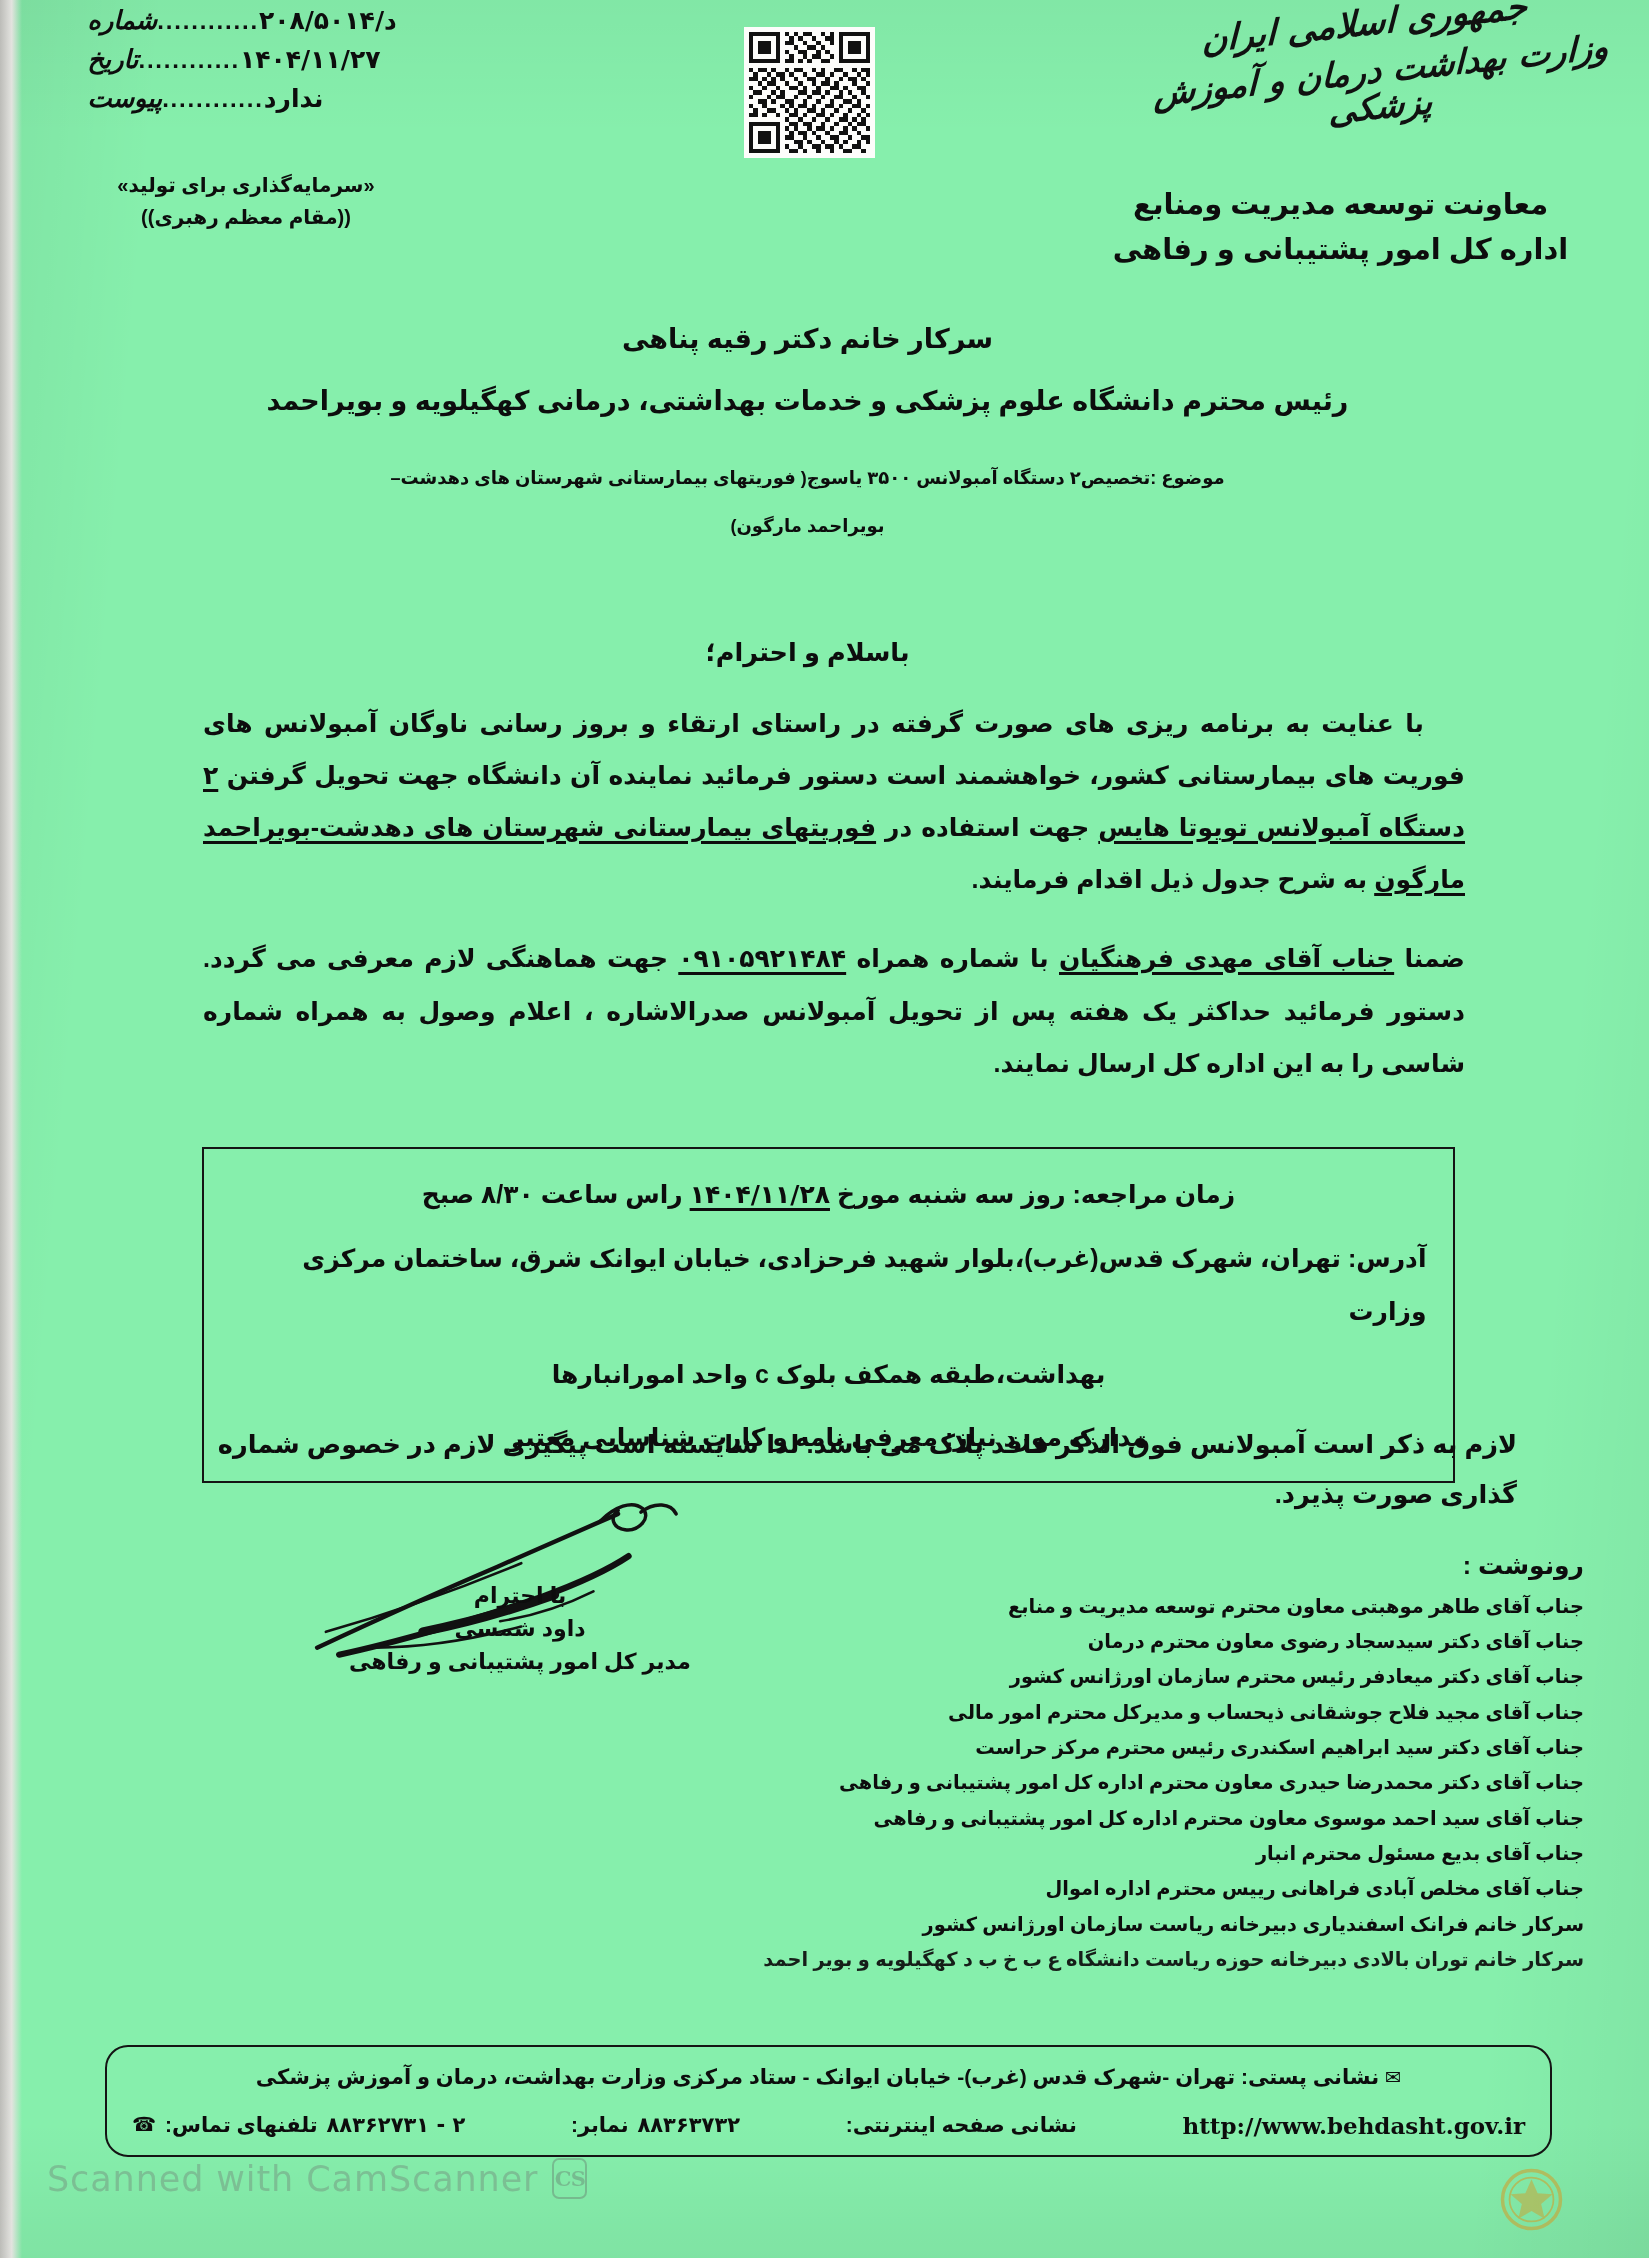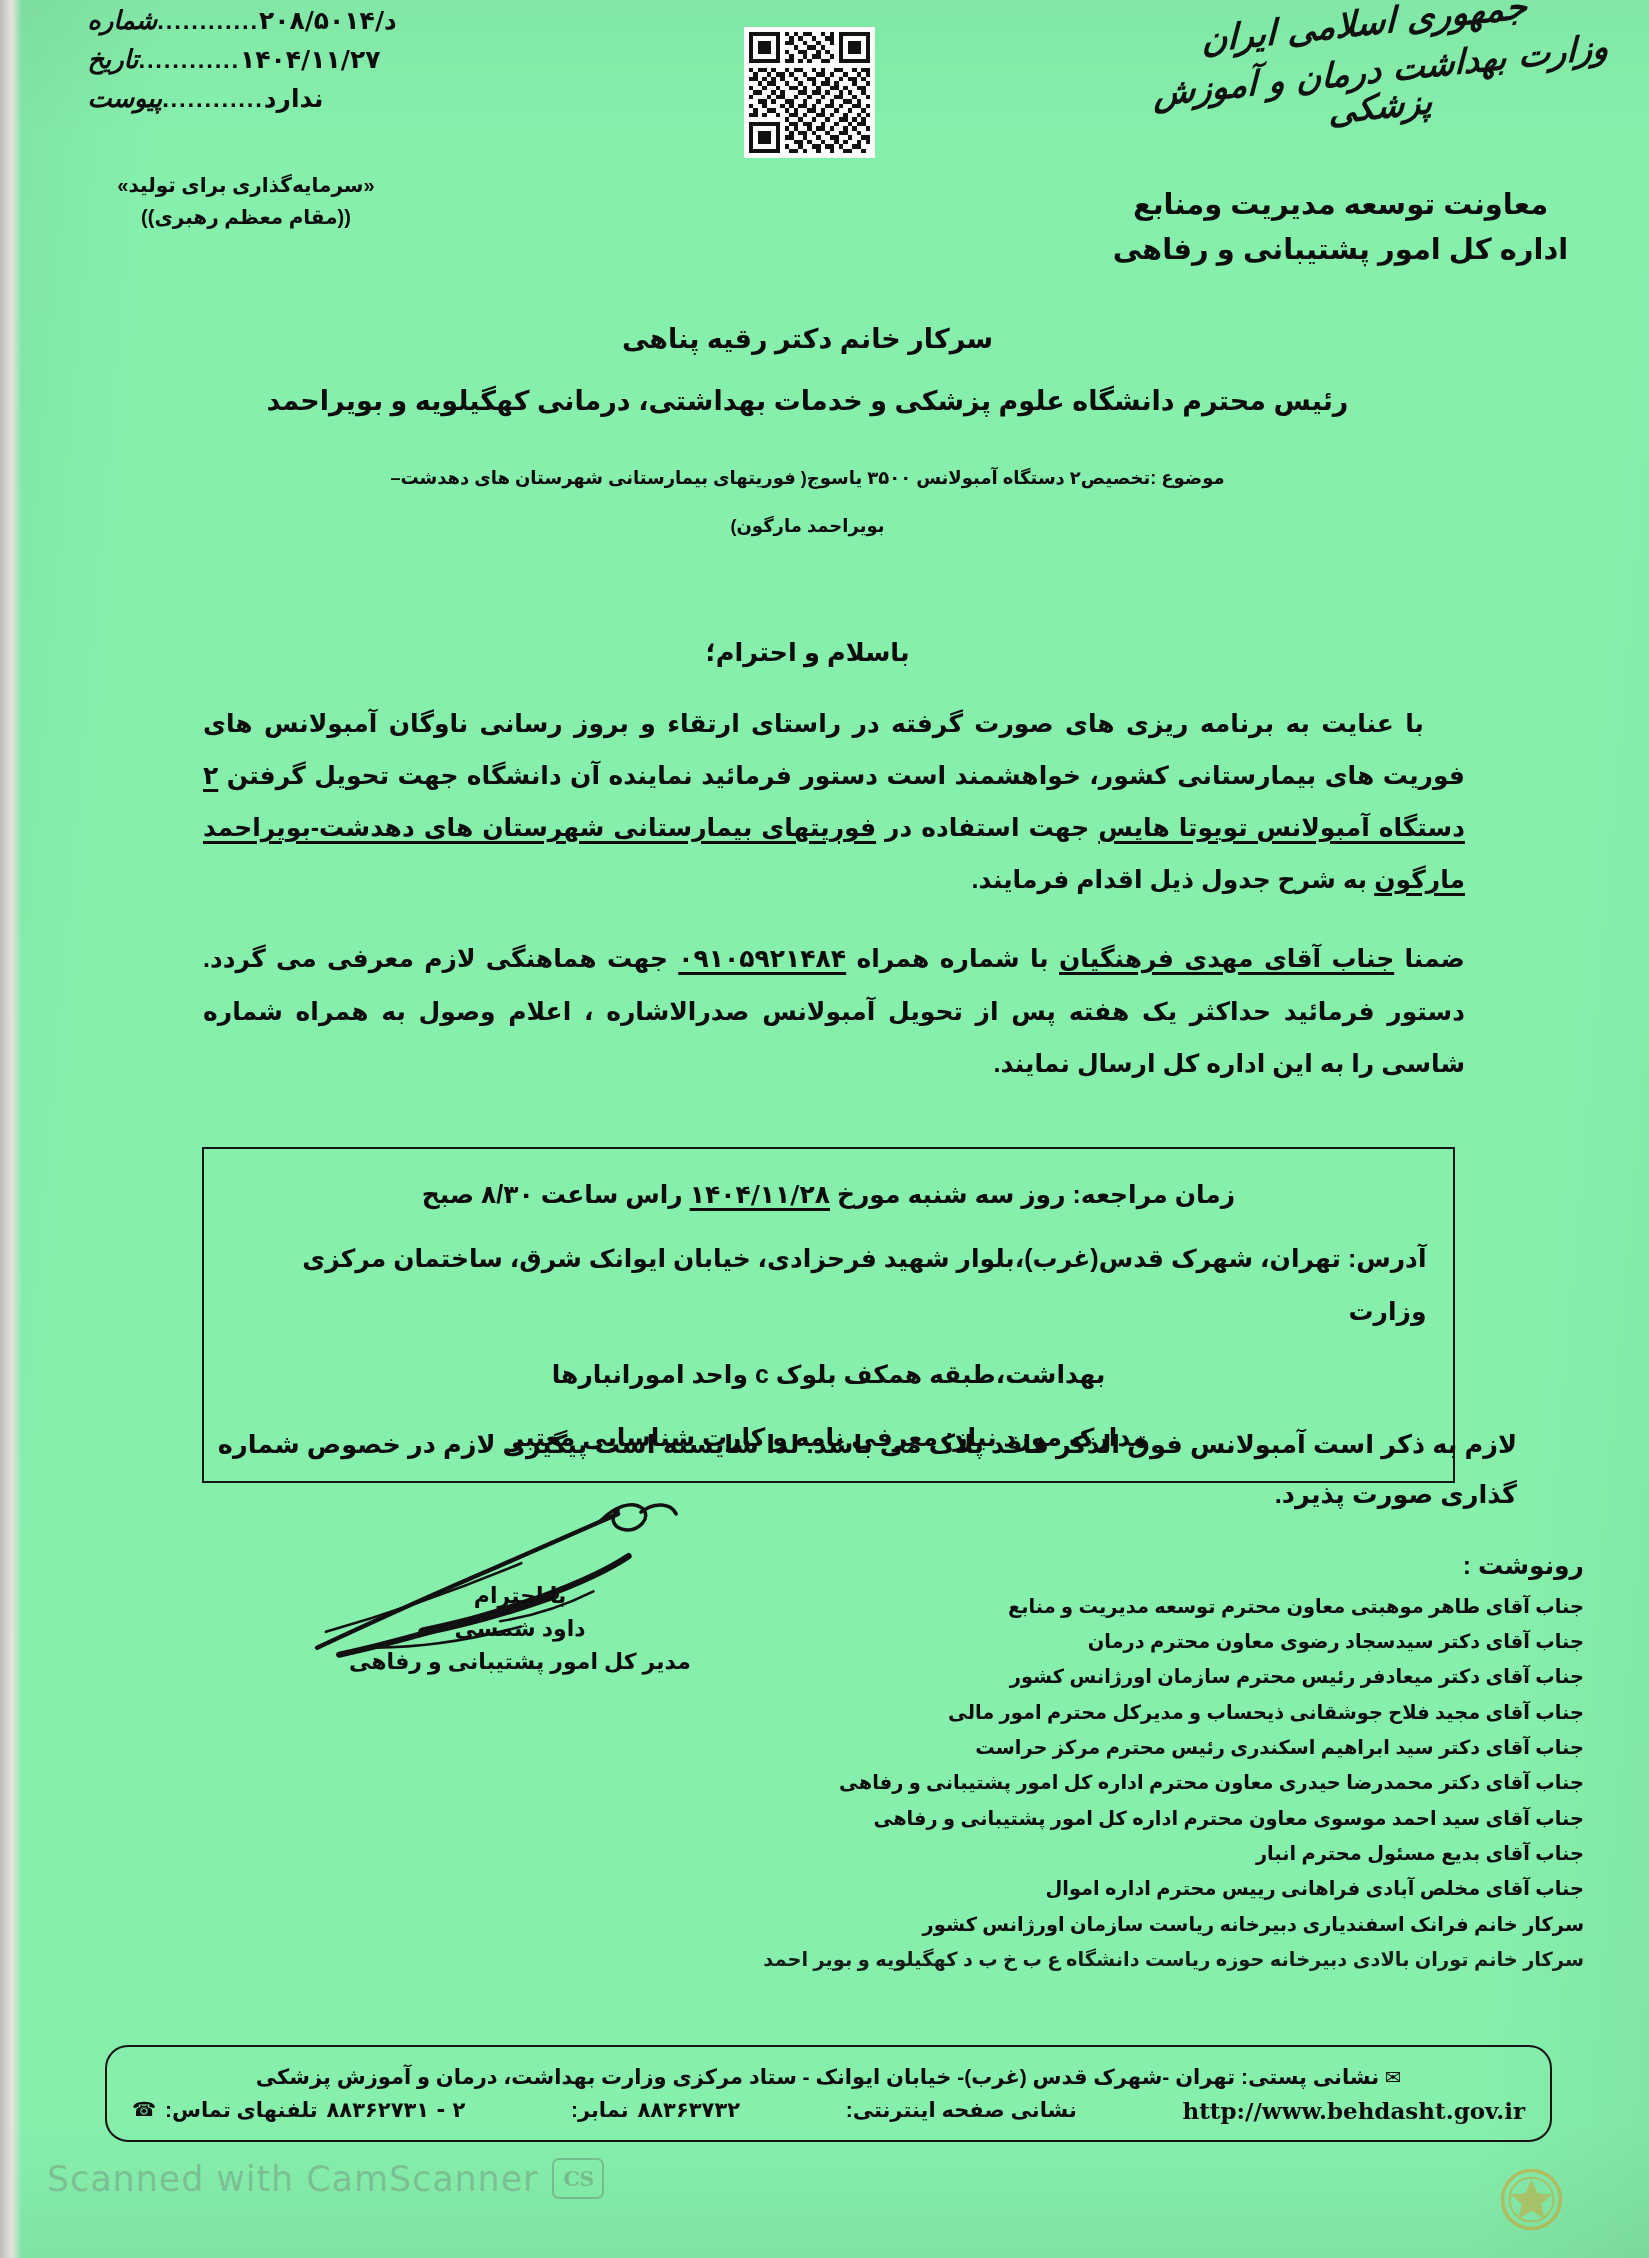--- a/index.html
+++ b/index.html
@@ -249,21 +249,21 @@
     width:1447px;
     border:2.6px solid #141414;
     border-radius:23px;
     padding:14px 25px 16px 25px;
     text-align:center;
   }
   .f-line1{
     font-size:21px;
     font-weight:600;
     line-height:1.5;
-    margin-bottom:4px;
+    margin-bottom:19px;
   }
   .f-line2{
     display:flex;
     flex-direction:row-reverse;
     align-items:center;
     justify-content:space-between;
     font-size:21px;
     font-weight:600;
     gap:16px;
   }
@@ -281,21 +281,21 @@
   .cs-wm{
     position:absolute;
     left:48px; top:2158px;
     display:flex;
     align-items:center;
     gap:14px;
     opacity:.33;
     pointer-events:none;
   }
   .cs-badge{
-    width:52px;height:41px;
+    width:35px;height:41px;
     border:2.6px solid #5e5e5e;
     border-radius:7px;
     display:flex;align-items:center;justify-content:center;
     font-family:"DejaVu Serif",serif;
     font-weight:700;font-size:21px;color:#5e5e5e;
     letter-spacing:-0.9px;
   }
   .cs-text{
     font-family:"DejaVu Sans",sans-serif;
     font-size:35px;

